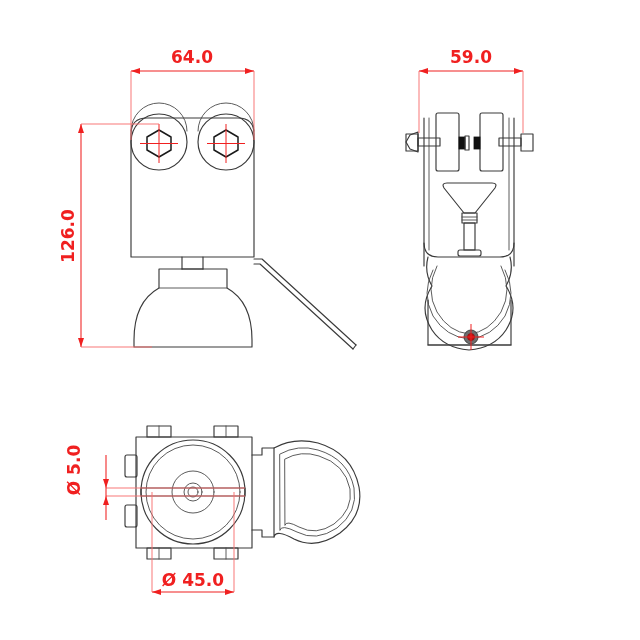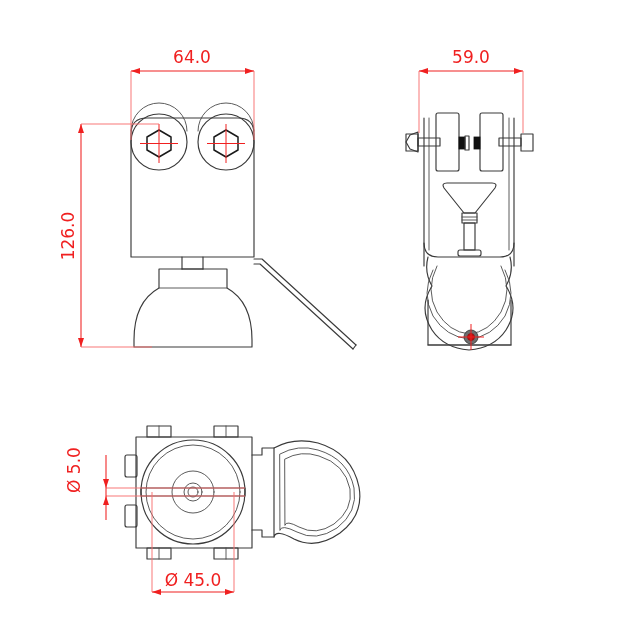--- a/index.html
+++ b/index.html
@@ -1,19 +1,19 @@
 <!DOCTYPE html>
 <html><head>
 <meta charset="utf-8">
 <title>Technical Drawing</title>
 <style>
   html,body{margin:0;padding:0;background:#ffffff;}
   body{width:640px;height:640px;overflow:hidden;
        font-family:"DejaVu Sans","Liberation Sans",sans-serif;}
-  #sheet{position:relative;width:640px;height:640px;background:#ffffff;}
+  #sheet{position:relative;width:640px;height:640px;background:#ffffff;font-weight:bold;}
   #sheet svg{position:absolute;top:0;left:0;display:block;}
   .dimtext{font-family:"DejaVu Sans","Liberation Sans",sans-serif;
            font-size:17px;fill:#f02020;}
   .part{fill:none;stroke:#3a3a3a;stroke-width:1.15;
         stroke-linejoin:round;stroke-linecap:round;}
   .partthin{fill:none;stroke:#4a4a4a;stroke-width:0.9;
         stroke-linejoin:round;stroke-linecap:round;}
   .partdark{fill:none;stroke:#1a1a1a;stroke-width:1.5;
         stroke-linejoin:round;stroke-linecap:round;}
   .fillblack{fill:#111111;stroke:#111111;stroke-width:0.8;}

